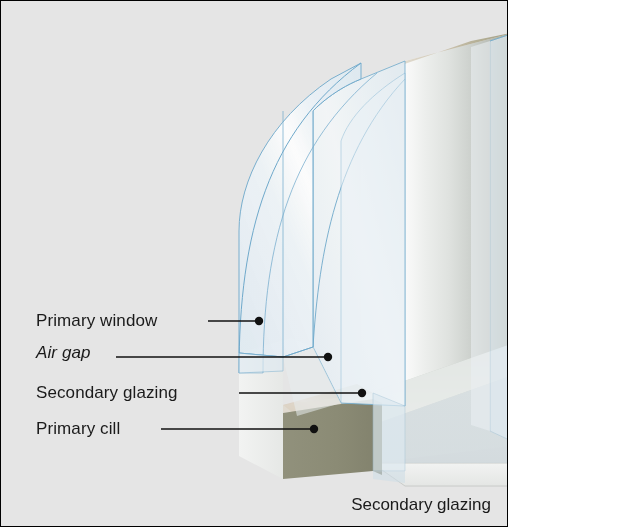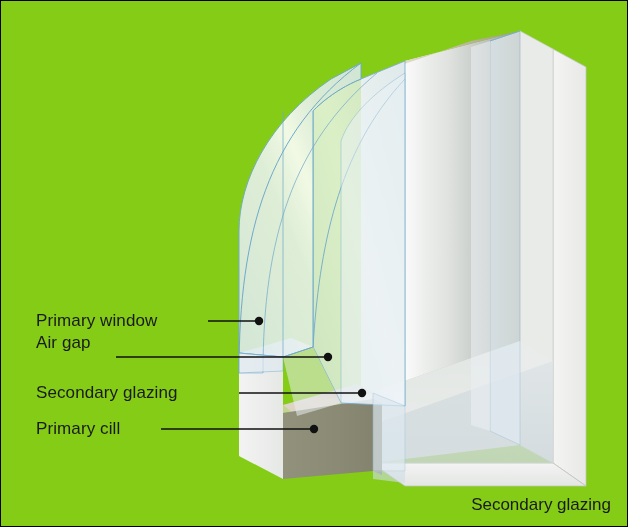--- a/index.html
+++ b/index.html
@@ -5,23 +5,23 @@
   html, body {
     margin: 0;
     padding: 0;
     background: #ffffff;
   }
   body {
     font-family: "Liberation Sans", sans-serif;
   }
   #figure {
     position: relative;
-    width: 628px;
+    width: 508px;
     height: 527px;
-    background: #84cc16;
+    background: #e5e5e5;
     box-sizing: border-box;
     border: 1px solid #000000;
     overflow: hidden;
   }
   #scene {
     position: absolute;
     left: 0;
     top: 0;
     width: 628px;
     height: 527px;
@@ -226,19 +226,19 @@
         <line x1="115" y1="356" x2="325" y2="356" stroke="#111111" stroke-width="1.5"></line>
         <circle cx="327" cy="356" r="4.2" fill="#111111"></circle>
         <line x1="238" y1="392" x2="359" y2="392" stroke="#111111" stroke-width="1.5"></line>
         <circle cx="361" cy="392" r="4.2" fill="#111111"></circle>
         <line x1="160" y1="428" x2="311" y2="428" stroke="#111111" stroke-width="1.5"></line>
         <circle cx="313" cy="428" r="4.2" fill="#111111"></circle>
       </g>
   </svg>
 
   <div class="label-text" style="left:35px; top:310px;">Primary window</div>
-  <div class="label-text" style="left:35px; top:332px;">Air gap</div>
+  <div class="label-text" style="left:35px; top:342px;font-style:italic;">Air gap</div>
   <div class="label-text" style="left:35px; top:382px;">Secondary glazing</div>
   <div class="label-text" style="left:35px; top:418px;">Primary cill</div>
 
   <div id="caption">Secondary glazing</div>
 
 </div>
 
 </body></html>

